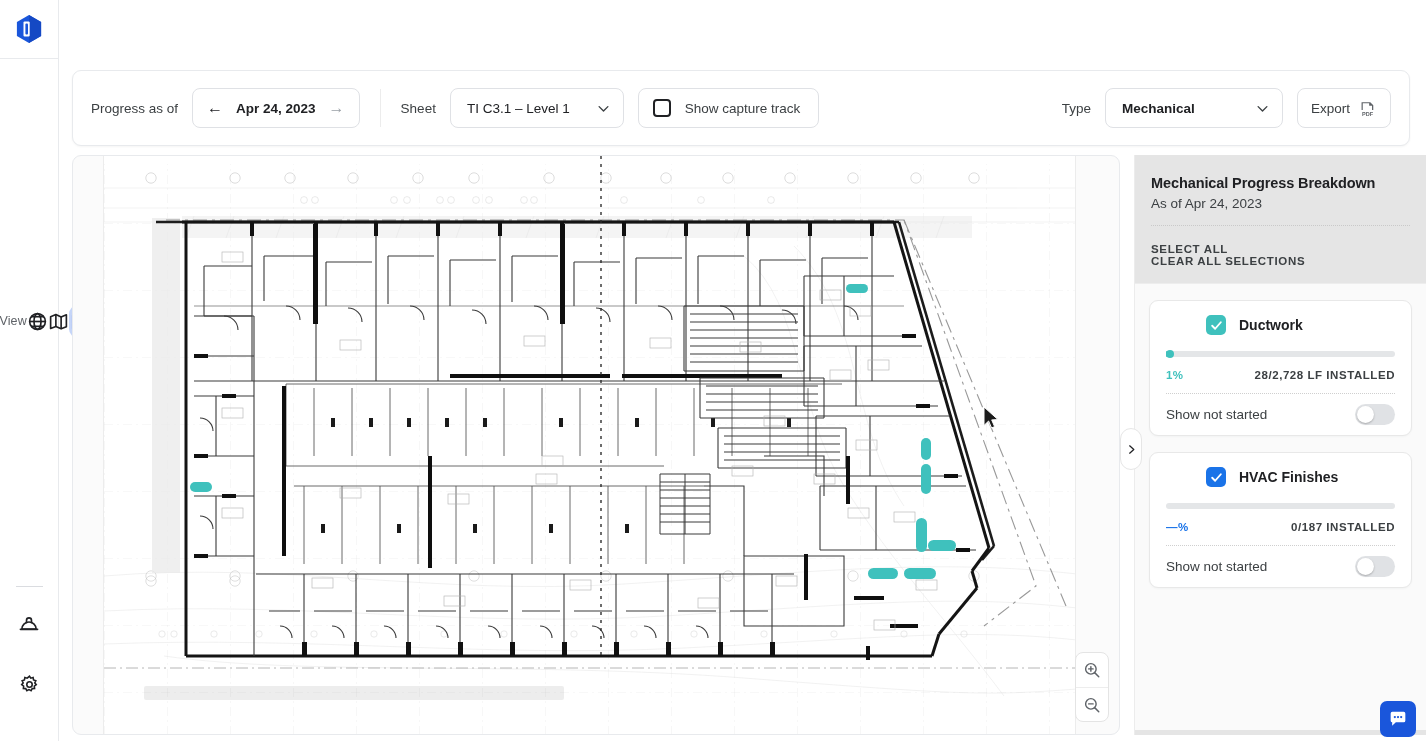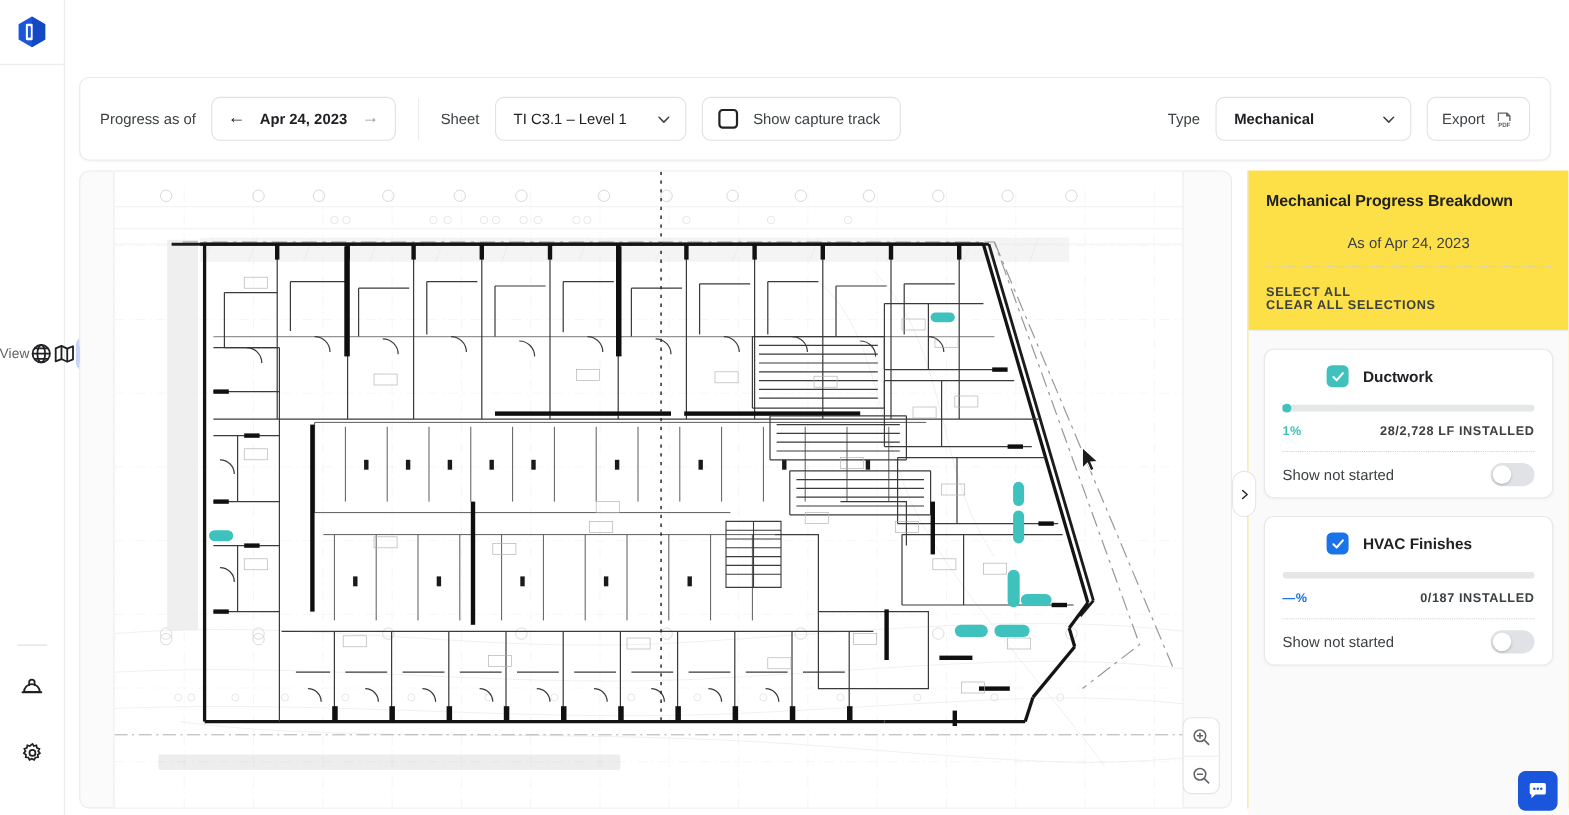--- a/index.html
+++ b/index.html
@@ -81,25 +81,25 @@
 
   .collapse-handle {
     position:absolute; left: 1120px; top: 428px; width: 22px; height: 42px;
     background:#fff; border:1px solid #e6e6e6; border-radius: 11px;
     display:flex; align-items:center; justify-content:center; cursor:pointer; z-index: 9;
   }
 
   
   .panel {
     position:absolute; left: 1134px; top: 155px; width: 292px; height: 580px;
-    background:#fde047; border-left: 1px solid #ececec;
+    background:#e5e5e5; border-left: 1px solid #ececec;
   }
   .panel-head { padding: 20px 16px 14px 16px; }
   .panel-title { font-size: 14.5px; font-weight: 700; color: #202124; letter-spacing:-.1px; }
-  .panel-sub { font-size: 13.5px; color: #3c4043; margin-top: 22px; text-align: center; }
+  .panel-sub { font-size: 13.5px; color: #3c4043; margin-top: 5px; }
   .dotted { border-top: 1px dotted #c9c9c9; margin: 0 16px; }
   .panel-actions { display:flex; justify-content:flex-end; padding: 17px 16px 16px 16px; flex-direction: column; }
   .act-link { font-size: 11.5px; font-weight: 700; letter-spacing: .65px; color: #3c4043; cursor:pointer; }
   .panel-body { background:#fafafa; border-top:1px solid #ededed; height: 447px; padding: 16px 14px; }
 
   .card {
     background:#fff; border:1px solid #e8e8e8; border-radius: 9px;
     padding: 14px 16px 10px 16px; margin-bottom: 16px;
     box-shadow: 0 1px 2px rgba(60,64,67,.04);
   }

